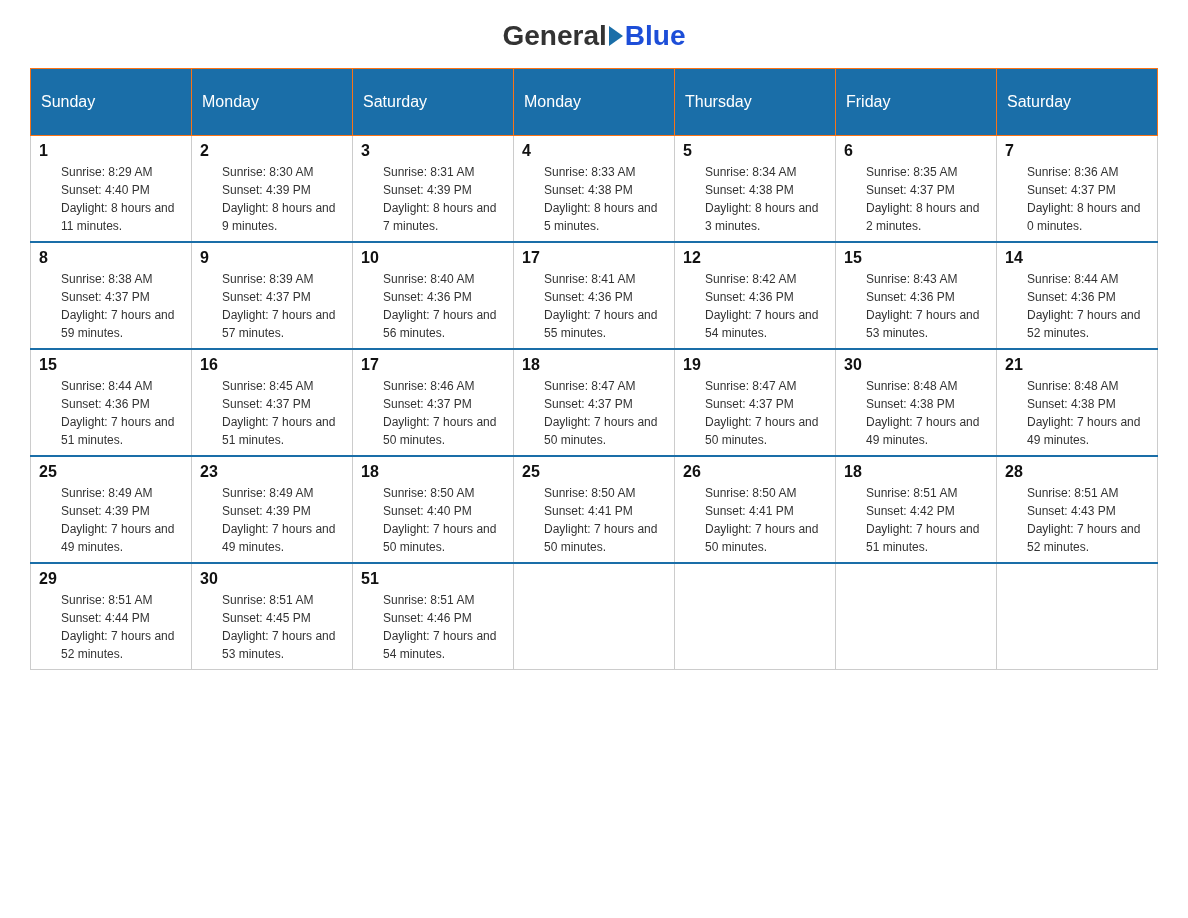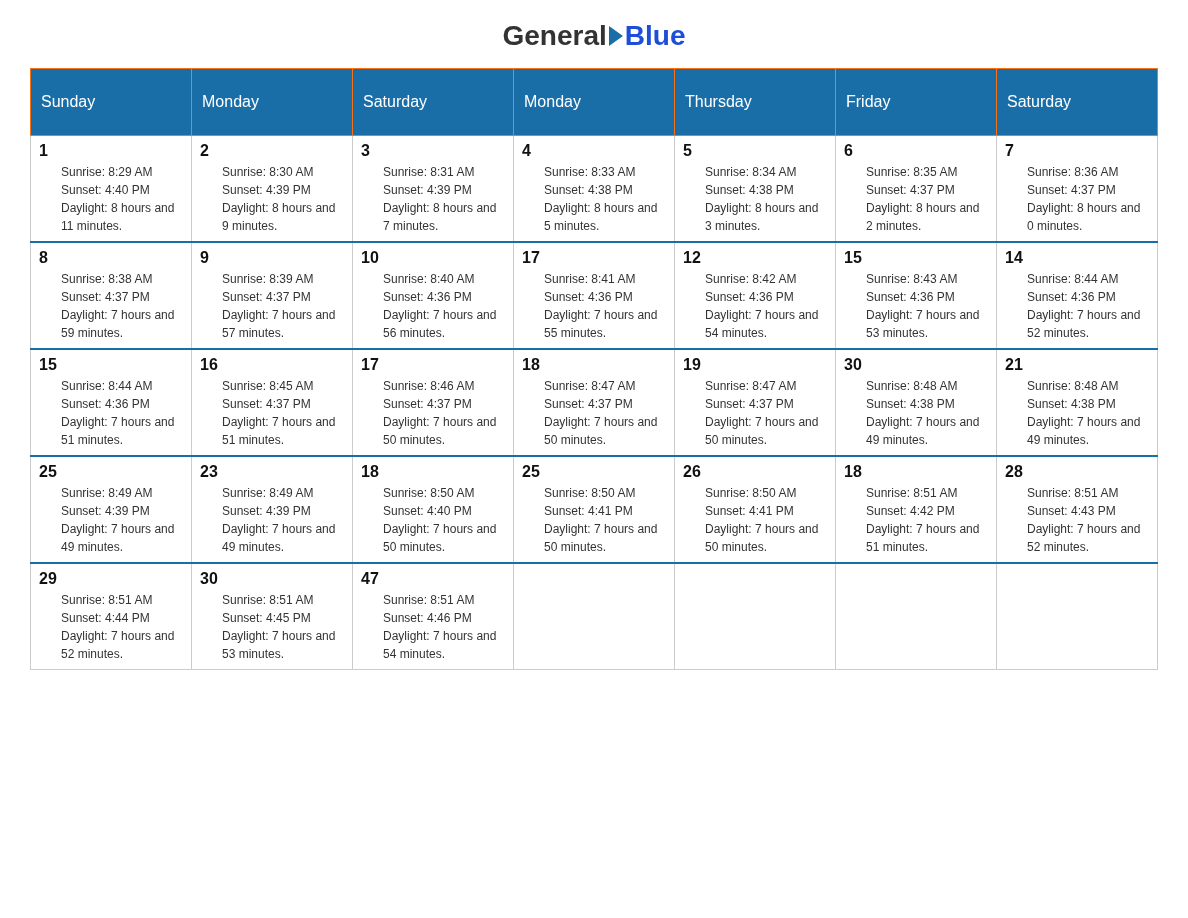--- a/index.html
+++ b/index.html
@@ -250,21 +250,21 @@
       <tr class="row-divider">
         <td>
           <span class="day-num">29</span>
           <div class="day-info">Sunrise: 8:51 AM<br>Sunset: 4:44 PM<br>Daylight: 7 hours and 52 minutes.</div>
         </td>
         <td>
           <span class="day-num">30</span>
           <div class="day-info">Sunrise: 8:51 AM<br>Sunset: 4:45 PM<br>Daylight: 7 hours and 53 minutes.</div>
         </td>
         <td>
-          <span class="day-num">47</span>
+          <span class="day-num">51</span>
           <div class="day-info">Sunrise: 8:51 AM<br>Sunset: 4:46 PM<br>Daylight: 7 hours and 54 minutes.</div>
         </td>
         <td class="empty-cell"></td>
         <td class="empty-cell"></td>
         <td class="empty-cell"></td>
         <td class="empty-cell"></td>
       </tr>
     </tbody>
 </table>
 

